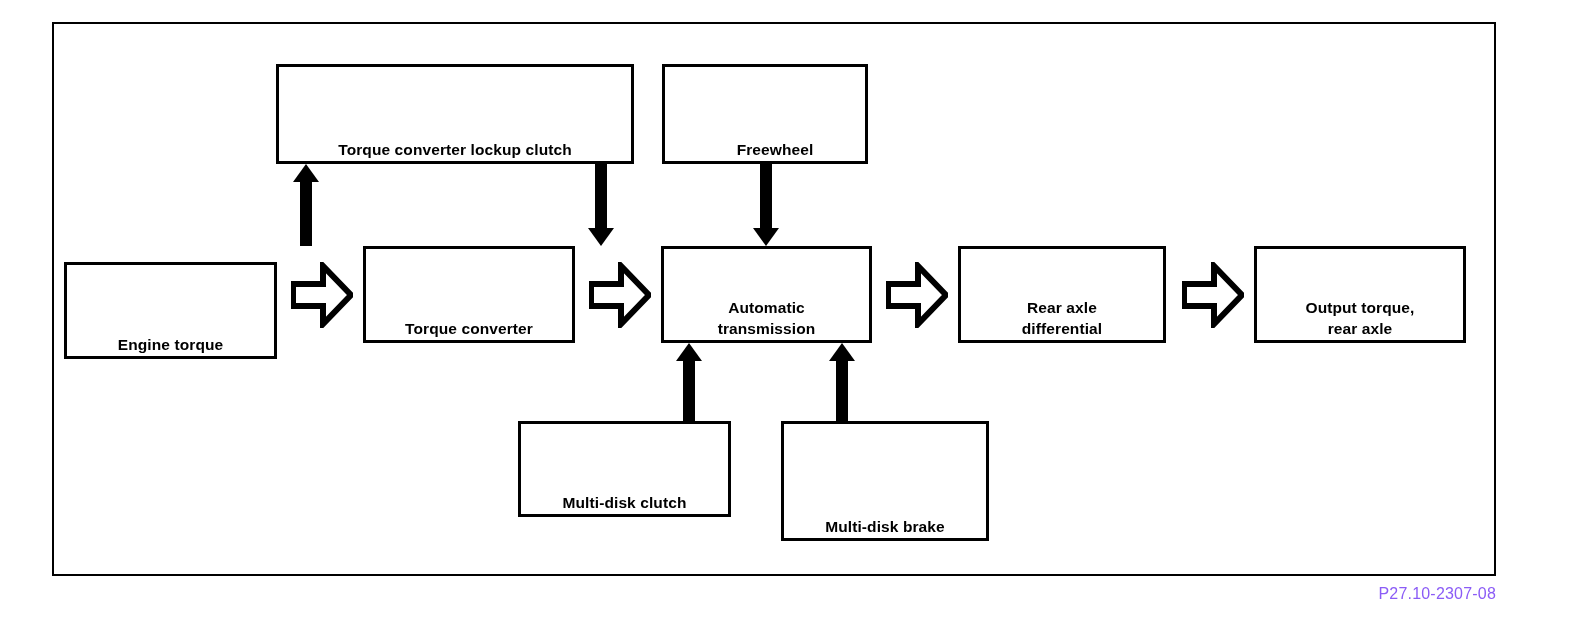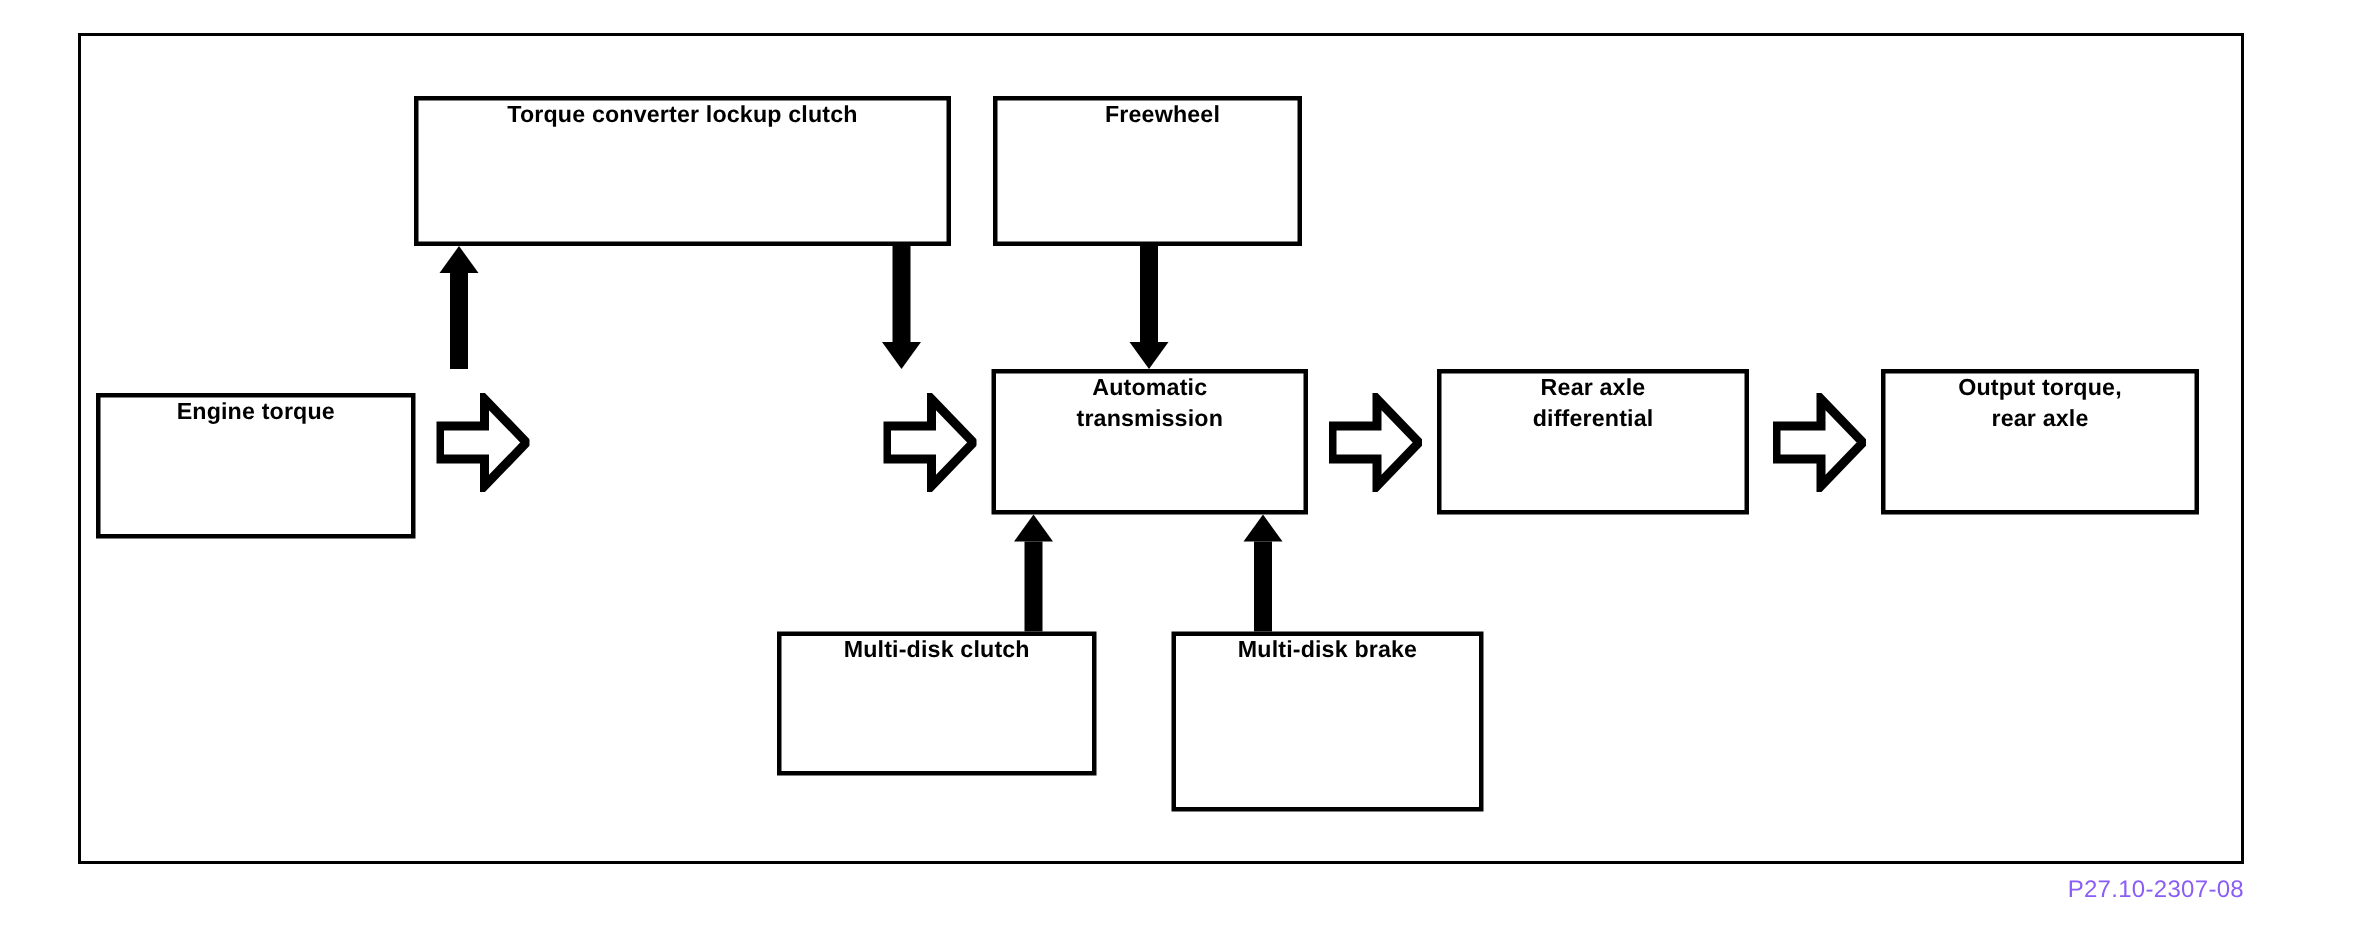--- a/index.html
+++ b/index.html
@@ -28,21 +28,21 @@
     box-sizing: border-box;
     background: #ffffff;
   }
   
   .node {
     position: absolute;
     border: 3px solid #000000;
     background: #ffffff;
     box-sizing: border-box;
     display: flex;
-    align-items: flex-start;
+    align-items: flex-end;
     justify-content: center;
     text-align: center;
     z-index: 3;
   }
   .node .node-label {
     font-family: "Liberation Sans", sans-serif;
     font-weight: bold;
     font-size: 15.5px;
     line-height: 1.35;
     color: #000000;
@@ -107,20 +107,23 @@
   </div>
 
   <div class="node" style="left:662px; top:64px; width:206px; height:100px;padding-left:20px;">
     <span class="node-label">Freewheel</span>
   </div>
 
   <div class="node" style="left:64px; top:246px; width:213px; height:97px;margin-top:16px;">
     <span class="node-label">Engine torque</span>
   </div>
 
+  <div class="node" style="left:363px; top:246px; width:212px; height:97px;">
+    <span class="node-label">Torque converter</span>
+  </div>
 
   <div class="node" style="left:661px; top:246px; width:211px; height:97px;">
     <span class="node-label">Automatic
 transmission</span>
   </div>
 
   <div class="node" style="left:958px; top:246px; width:208px; height:97px;">
     <span class="node-label">Rear axle
 differential</span>
   </div>

